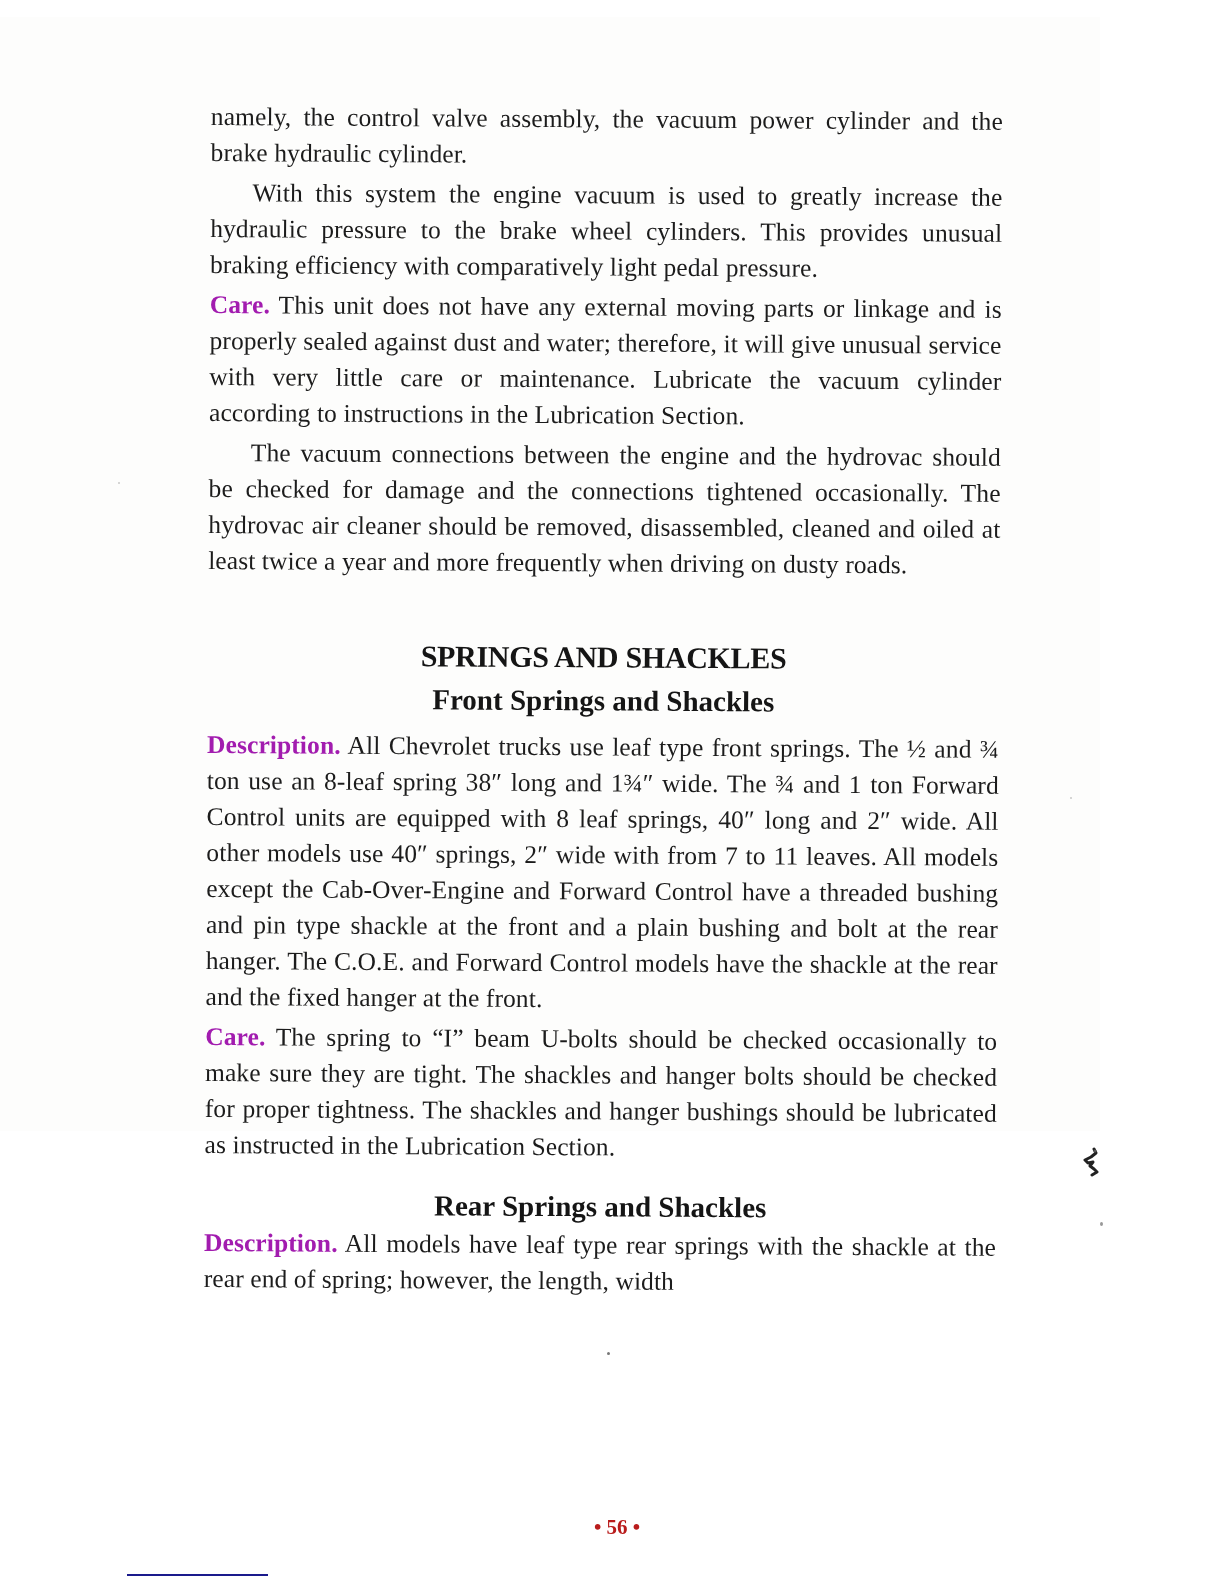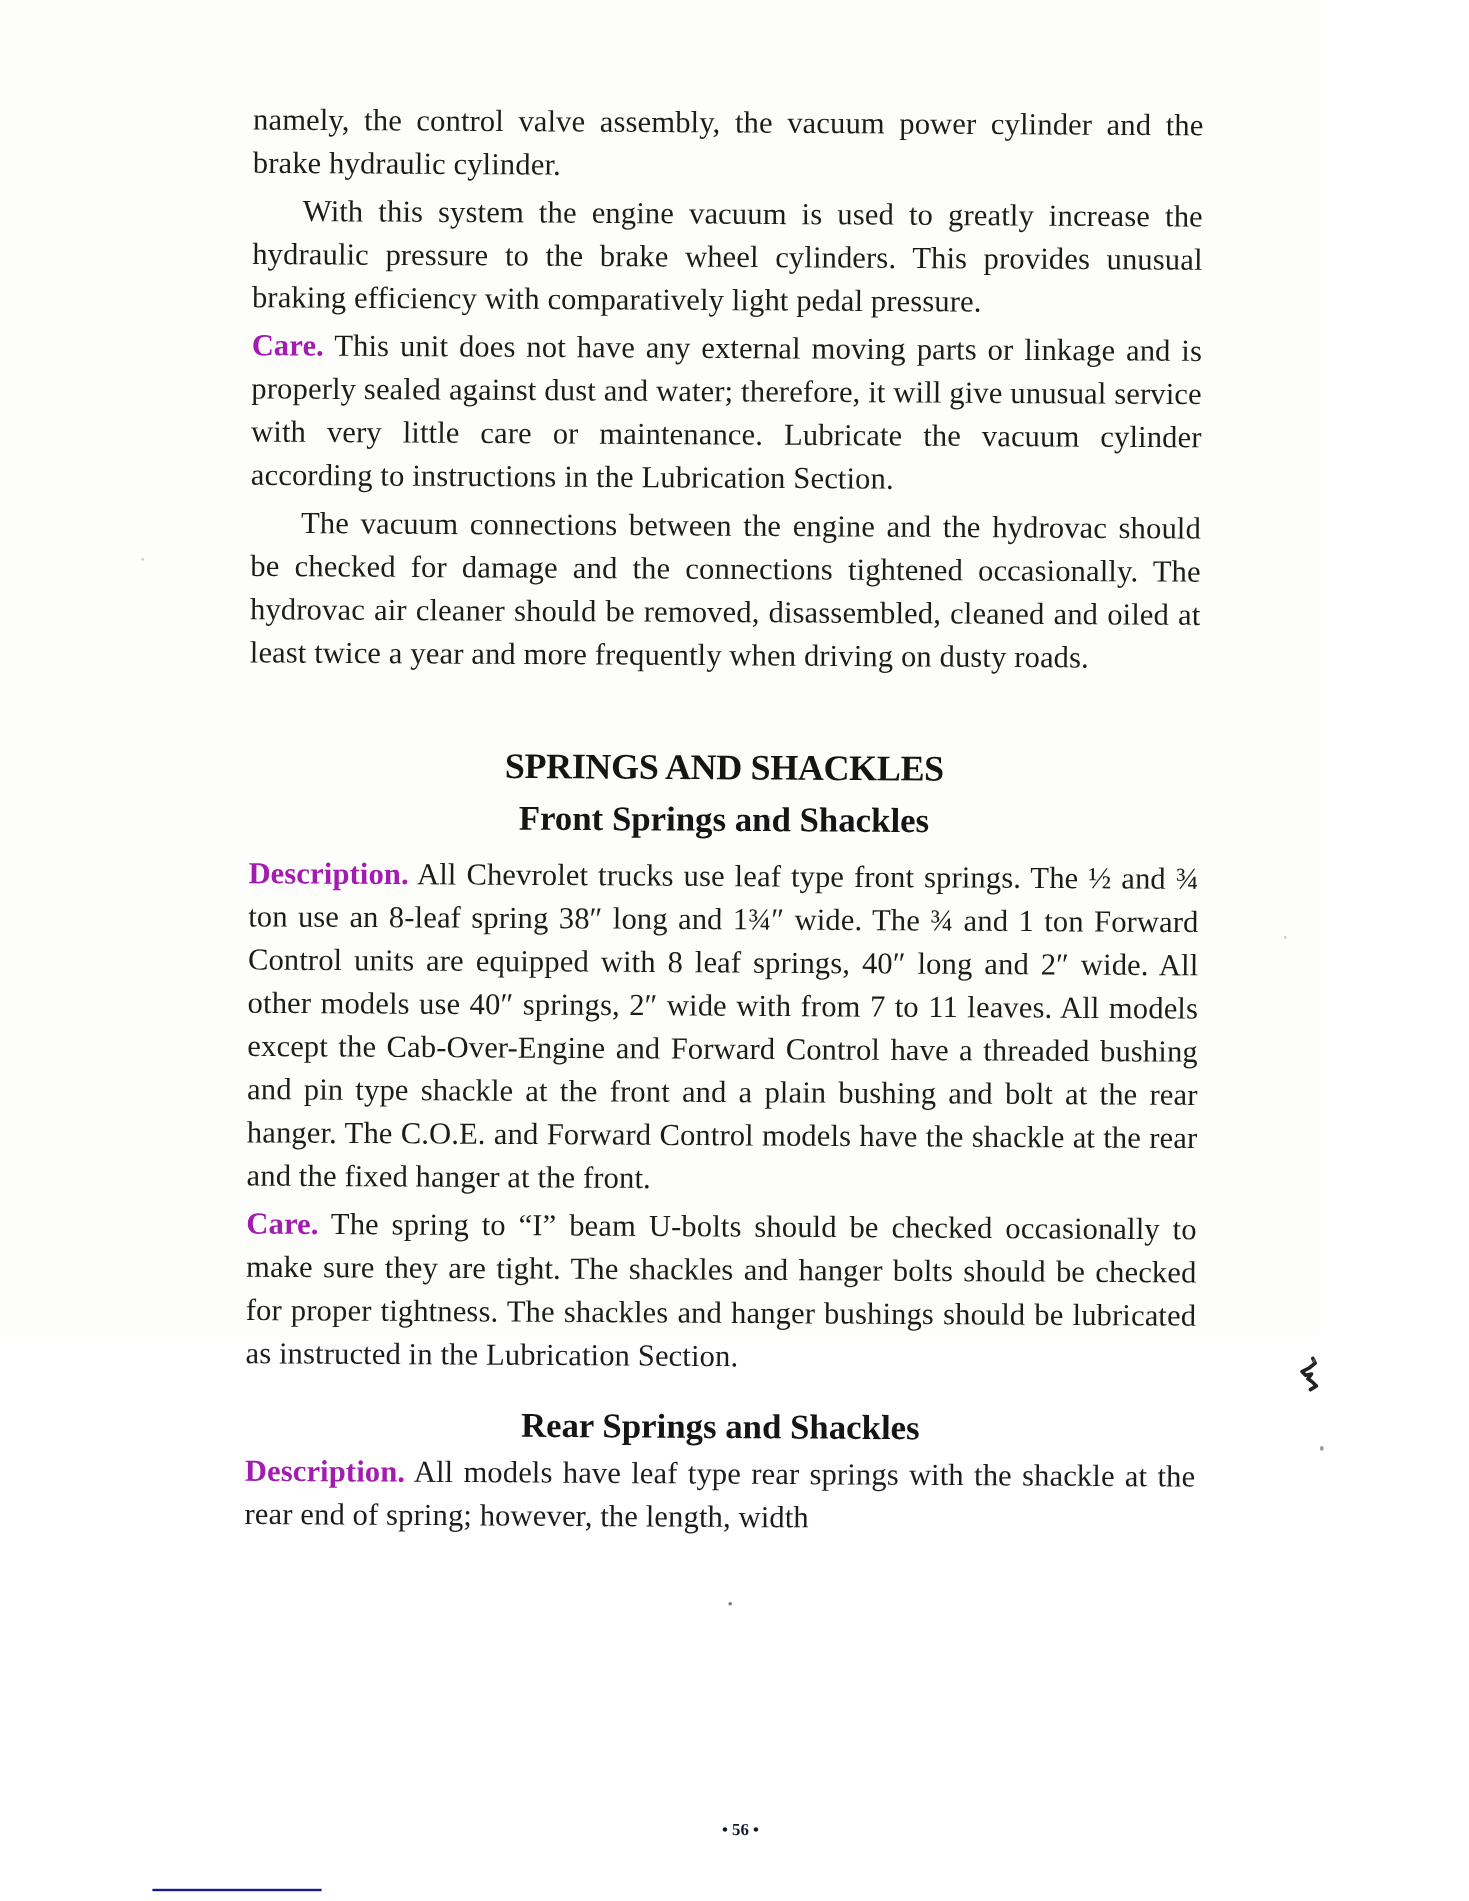--- a/index.html
+++ b/index.html
@@ -11,21 +11,21 @@
       width: 1224px;
       height: 1584px;
       position: relative;
       overflow: hidden;
       font-family: "Liberation Serif", "DejaVu Serif", serif;
       color: #1c1c1c;
     }
     .page {
       position: absolute;
       left: 0;
-      top: 0;
+      top: 17px;
       width: 1100px;
       height: 1114px;
       background: #fdfdfc;
     }
     .text-col {
       position: absolute;
       left: 211px;
       top: 82px;
       width: 792px;
       transform: rotate(0.35deg);
@@ -62,25 +62,24 @@
       font-weight: bold;
       color: #151515;
     }
     h2.rear { margin-top: 20px; margin-bottom: 0; }
     .page-number {
       position: absolute;
       left: 0;
       width: 1224px;
       top: 1498px;
       text-align: center;
-      font-size: 14px;
+      font-size: 21px;
       font-weight: bold;
-      color: #0f172a;
+      color: #b91c1c;
       padding-left: 0;
-      margin-top: 20px;
     }
     .page-number .inner { display: inline-block; margin-left: 10px; }
     .scan-mark {
       position: absolute;
       left: 1082px;
       top: 1130px;
       width: 18px;
       height: 34px;
     }
     .scan-dot {

